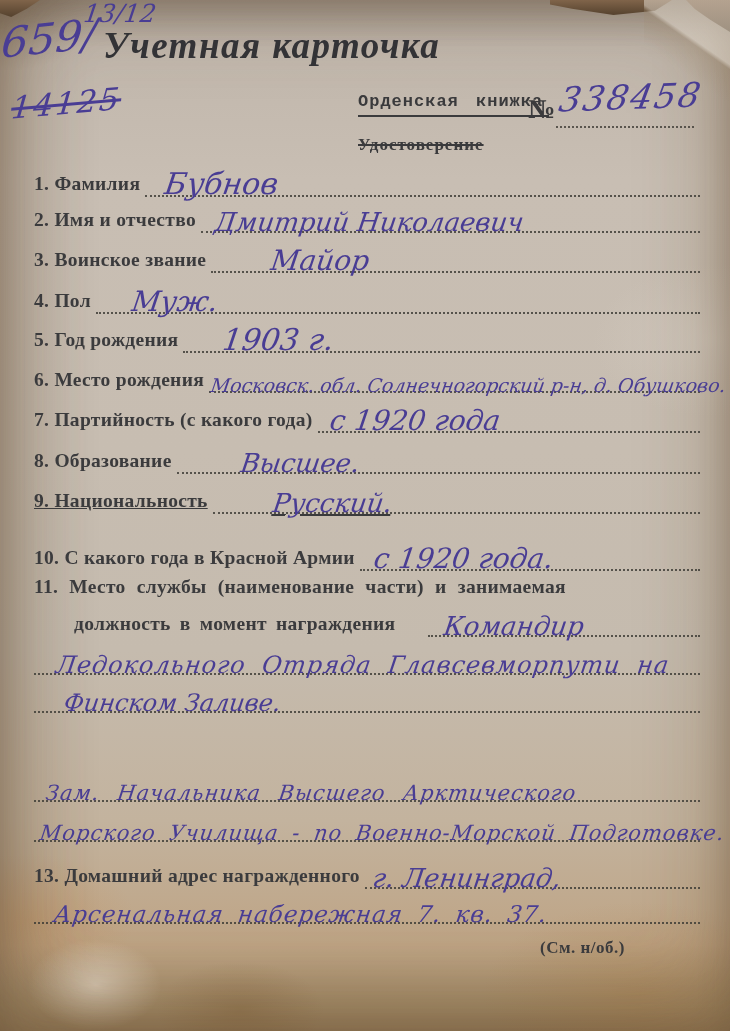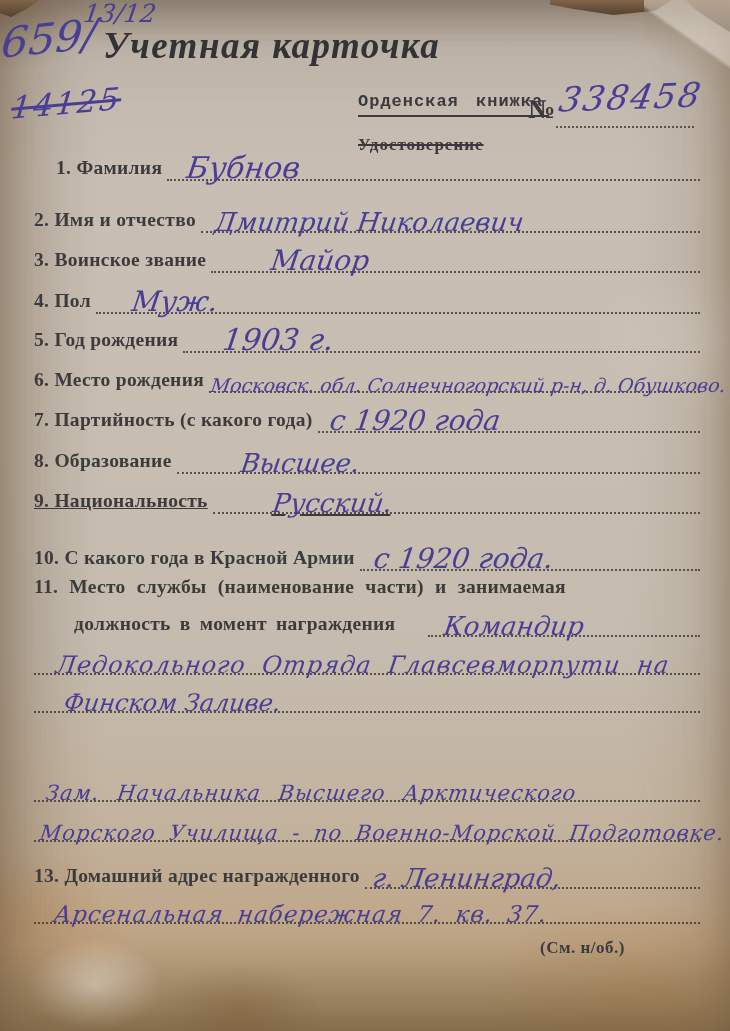--- a/index.html
+++ b/index.html
@@ -74,21 +74,21 @@
 
   <div class="title">Учетная карточка</div>
   <div class="ord-block">
     <span class="ord1">Орденская книжка</span><br>
     <span class="ord2">Удостоверение</span>
   </div>
   <div class="numsign pr">№</div>
   <div class="hw ink-num">338458</div>
   <div class="num-underline"></div>
 
-  <div class="row" style="top:144px;height:37px;margin-left:22px;">
+  <div class="row" style="top:160px;height:37px;">
     <span class="lbl">1. Фамилия</span>
     <span class="fill">
         <span class="hw s30" style="margin-left:20px;">Бубнов</span>
       </span>
   </div>
   <div class="row" style="top:196px;height:37px;">
     <span class="lbl">2. Имя и отчество</span>
     <span class="fill">
         <span class="hw s26" style="margin-left:14px;">Дмитрий Николаевич</span>
       </span>

